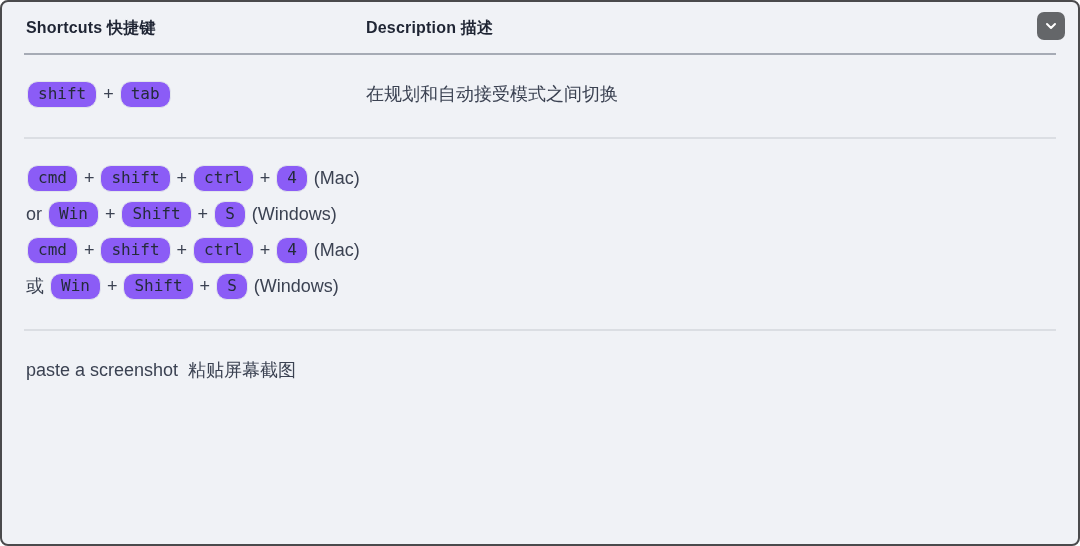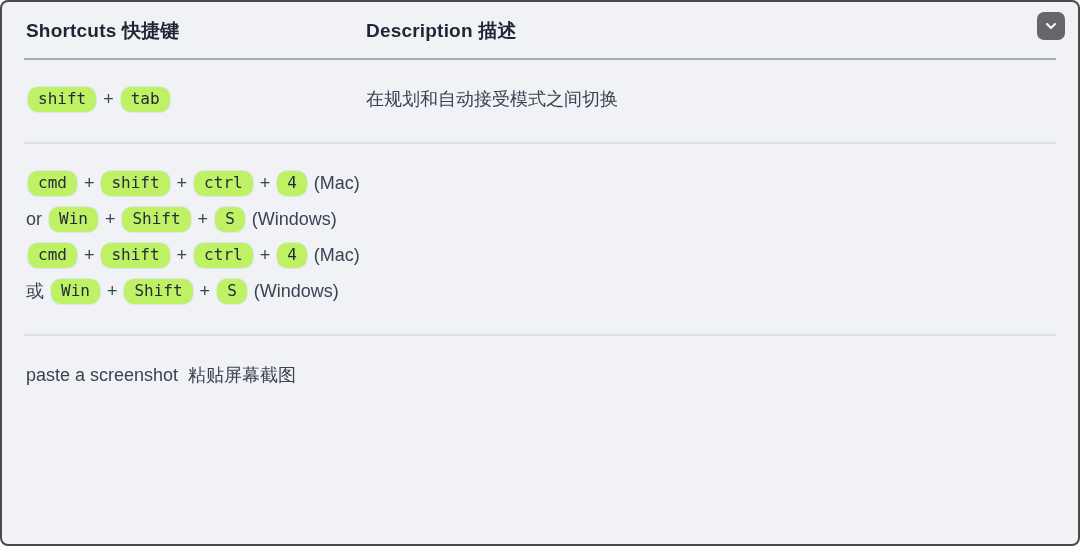--- a/index.html
+++ b/index.html
@@ -15,42 +15,42 @@
     color: #3b4252;
   }
   .content { padding: 0 22px; }
   .table-header {
     display: grid;
     grid-template-columns: 340px 1fr;
     padding: 16px 2px 14px 2px;
     border-bottom: 2px solid #a6abb5;
   }
   .table-header .hcell {
-    font-size: 19px;
+    font-size: 16px;
     font-weight: bold;
     color: #1f2534;
     letter-spacing: 0.2px;
   }
   .row {
     display: grid;
     grid-template-columns: 340px 1fr;
     padding: 21px 2px 25px 2px;
   }
   .row + .row { border-top: 2px solid #dbdee3; }
   .cell { font-size: 18px; line-height: 36px; }
   .col-shortcut { padding-right: 24px; }
   .para { white-space: pre-wrap; }
   .para + .para { }
   .kbd {
     display: inline-block;
     font-family: "DejaVu Sans Mono", "Liberation Mono", monospace;
     font-size: 16px;
     line-height: 22px;
     color: #242b3a;
-    background: #bef264;
+    background: #8b5cf6;
     border: 1px solid #e2e5eb;
     border-radius: 11px;
     padding: 1px 10px 2px 10px;
     margin: 0 1px;
     vertical-align: 1px;
   }
   .txt { color: #3b4252; }
   .collapse-btn {
     position: absolute;
     top: 10px; right: 13px;

